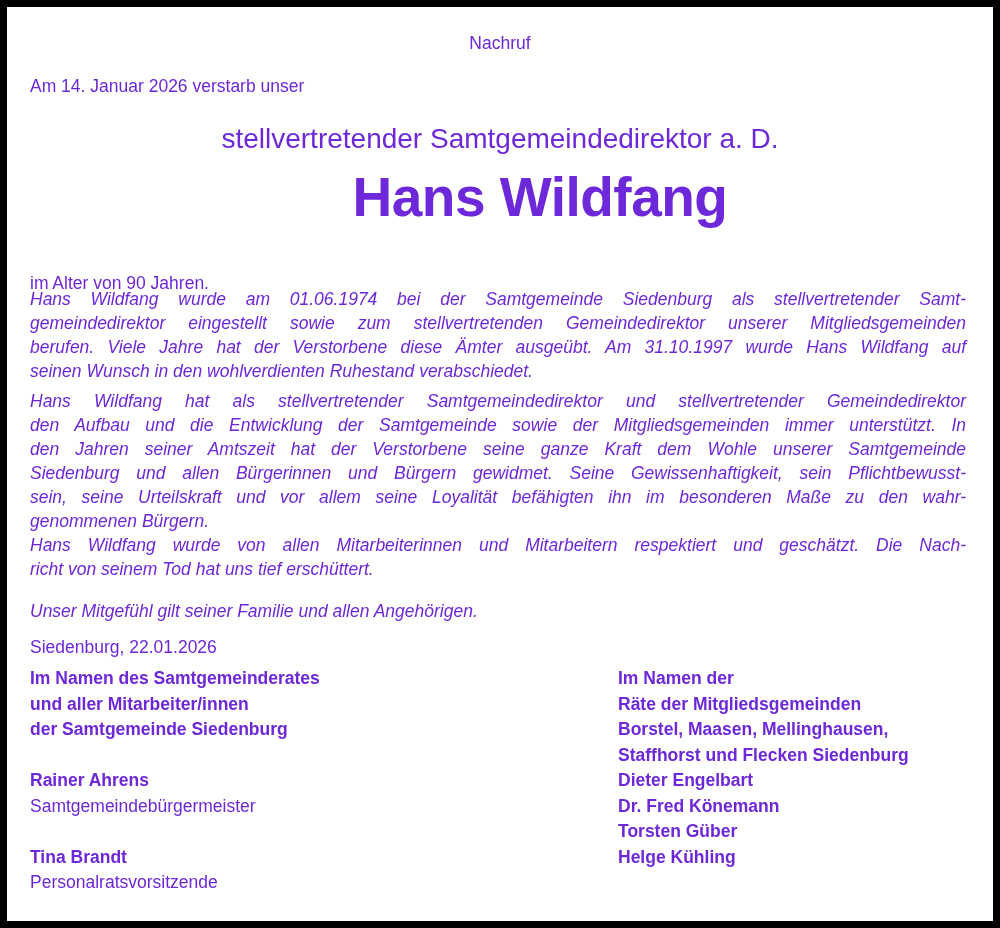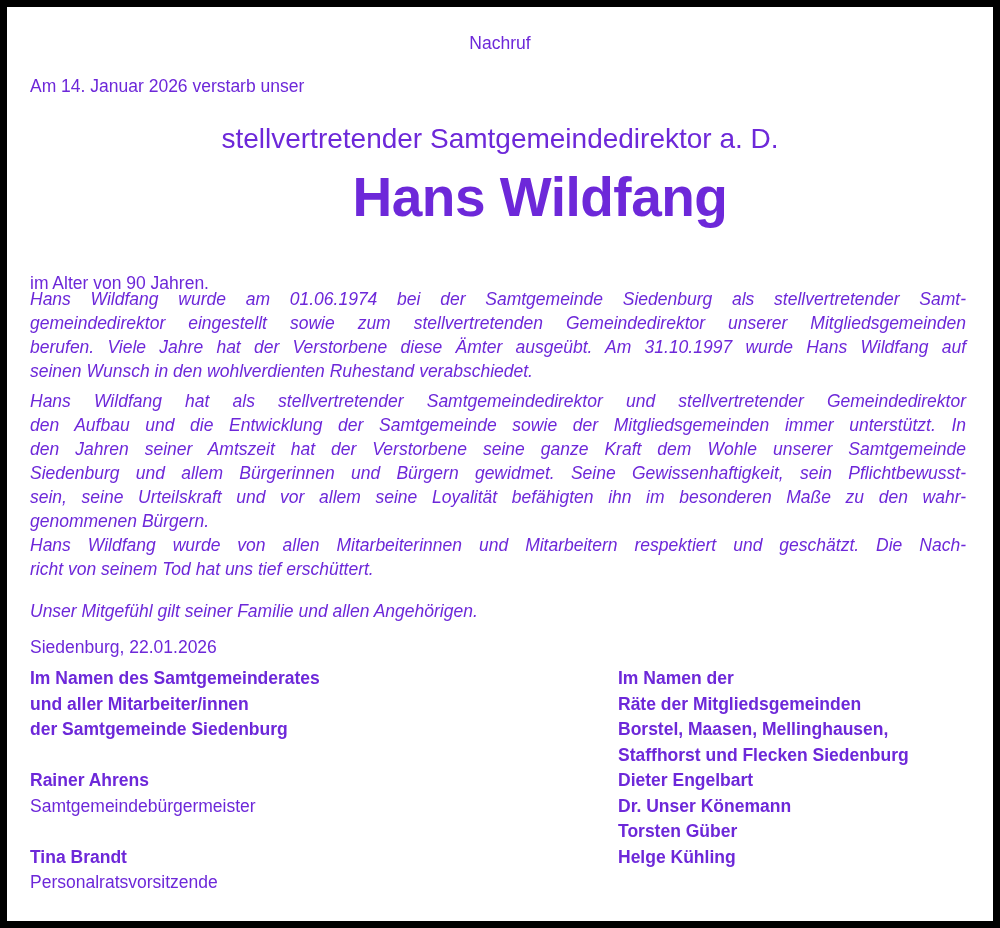--- a/index.html
+++ b/index.html
@@ -93,21 +93,21 @@
     <span class="ln">Hans Wildfang wurde am 01.06.1974 bei der Samtgemeinde Siedenburg als stellvertretender Samt-</span>
     <span class="ln">gemeindedirektor eingestellt sowie zum stellvertretenden Gemeindedirektor unserer Mitgliedsgemeinden</span>
     <span class="ln">berufen. Viele Jahre hat der Verstorbene diese Ämter ausgeübt. Am 31.10.1997 wurde Hans Wildfang auf</span>
     <span class="ln last">seinen Wunsch in den wohlverdienten Ruhestand verabschiedet.</span>
   </div>
 
   <div class="para p2">
     <span class="ln">Hans Wildfang hat als stellvertretender Samtgemeindedirektor und stellvertretender Gemeindedirektor</span>
     <span class="ln">den Aufbau und die Entwicklung der Samtgemeinde sowie der Mitgliedsgemeinden immer unterstützt. In</span>
     <span class="ln">den Jahren seiner Amtszeit hat der Verstorbene seine ganze Kraft dem Wohle unserer Samtgemeinde</span>
-    <span class="ln">Siedenburg und allem Bürgerinnen und Bürgern gewidmet. Seine Gewissenhaftigkeit, sein Pflichtbewusst-</span>
+    <span class="ln">Siedenburg und allen Bürgerinnen und Bürgern gewidmet. Seine Gewissenhaftigkeit, sein Pflichtbewusst-</span>
     <span class="ln">sein, seine Urteilskraft und vor allem seine Loyalität befähigten ihn im besonderen Maße zu den wahr-</span>
     <span class="ln last">genommenen Bürgern.</span>
     <span class="ln">Hans Wildfang wurde von allen Mitarbeiterinnen und Mitarbeitern respektiert und geschätzt. Die Nach-</span>
     <span class="ln last">richt von seinem Tod hat uns tief erschüttert.</span>
   </div>
 
   <div class="para" style="top: 592px;">
     <span class="ln last">Unser Mitgefühl gilt seiner Familie und allen Angehörigen.</span>
   </div>
 
@@ -124,18 +124,18 @@
     <span class="row bold">Tina Brandt</span>
     <span class="row">Personalratsvorsitzende</span>
   </div>
 
   <div class="sig-col sig-right">
     <span class="row bold">Im Namen der</span>
     <span class="row bold">Räte der Mitgliedsgemeinden</span>
     <span class="row bold">Borstel, Maasen, Mellinghausen,</span>
     <span class="row bold">Staffhorst und Flecken Siedenburg</span>
     <span class="row bold">Dieter Engelbart</span>
-    <span class="row bold">Dr. Unser Könemann</span>
+    <span class="row bold">Dr. Fred Könemann</span>
     <span class="row bold">Torsten Güber</span>
     <span class="row bold">Helge Kühling</span>
   </div>
 
 </div>
 
 </body></html>

